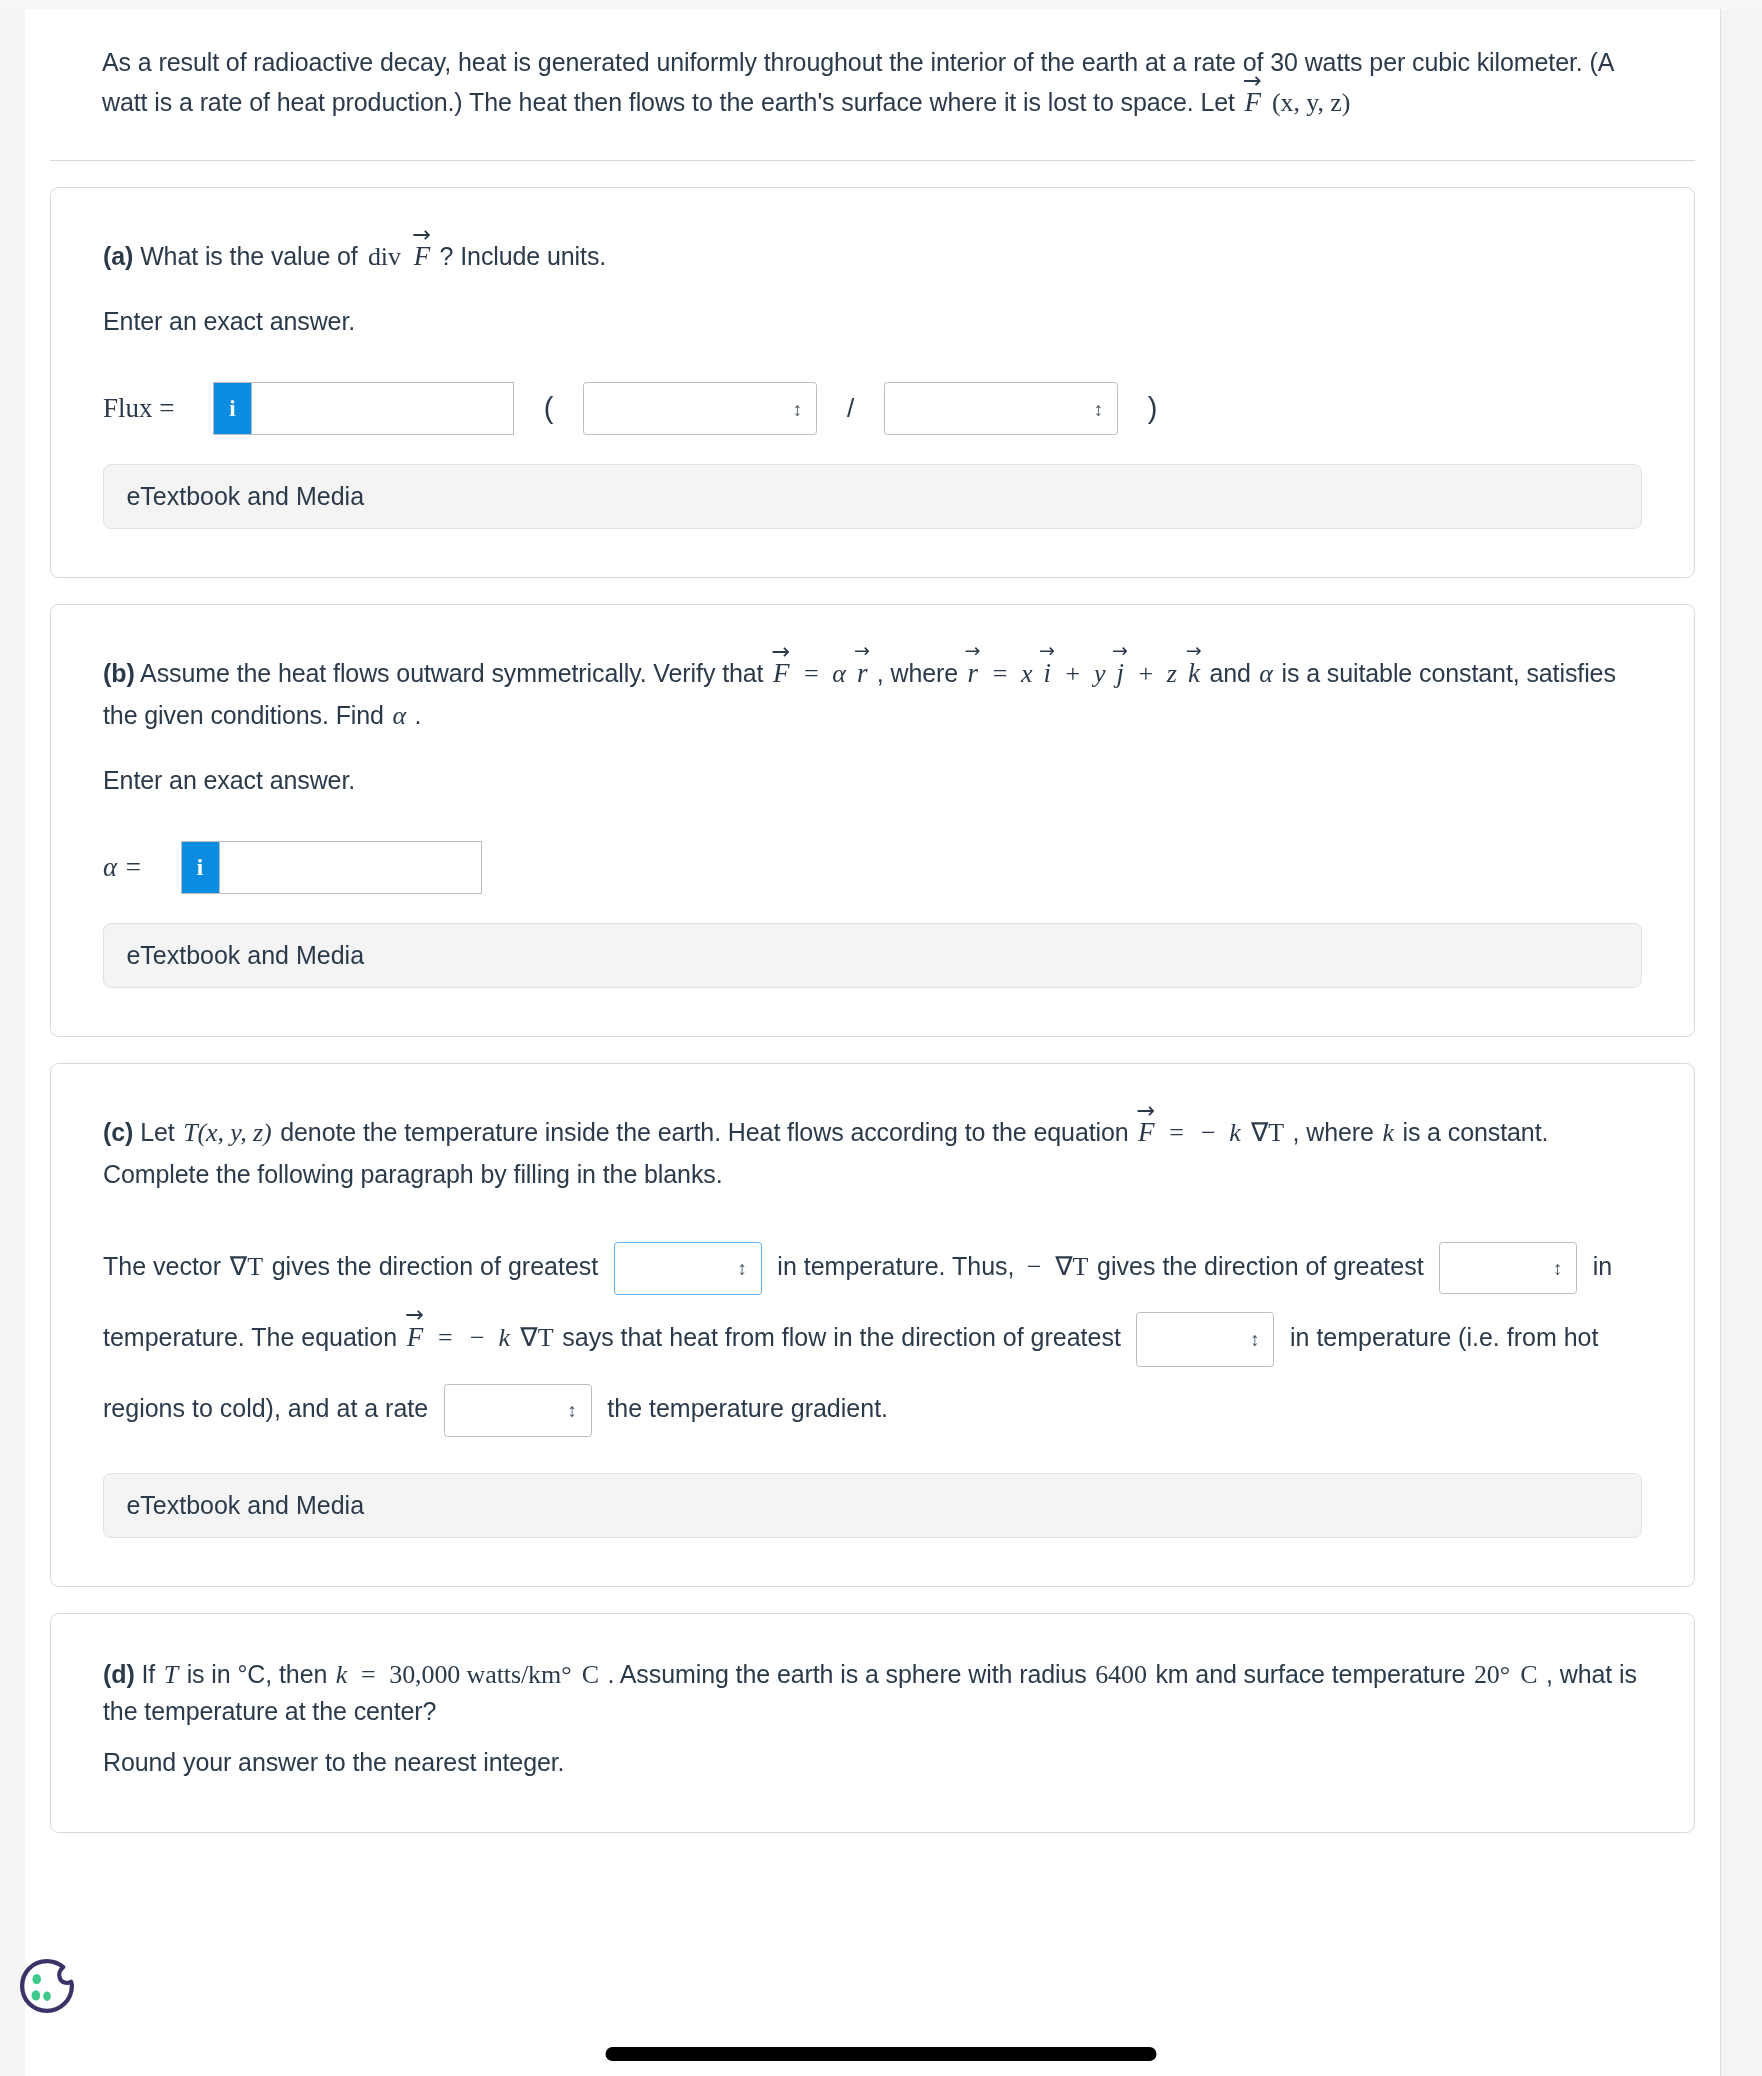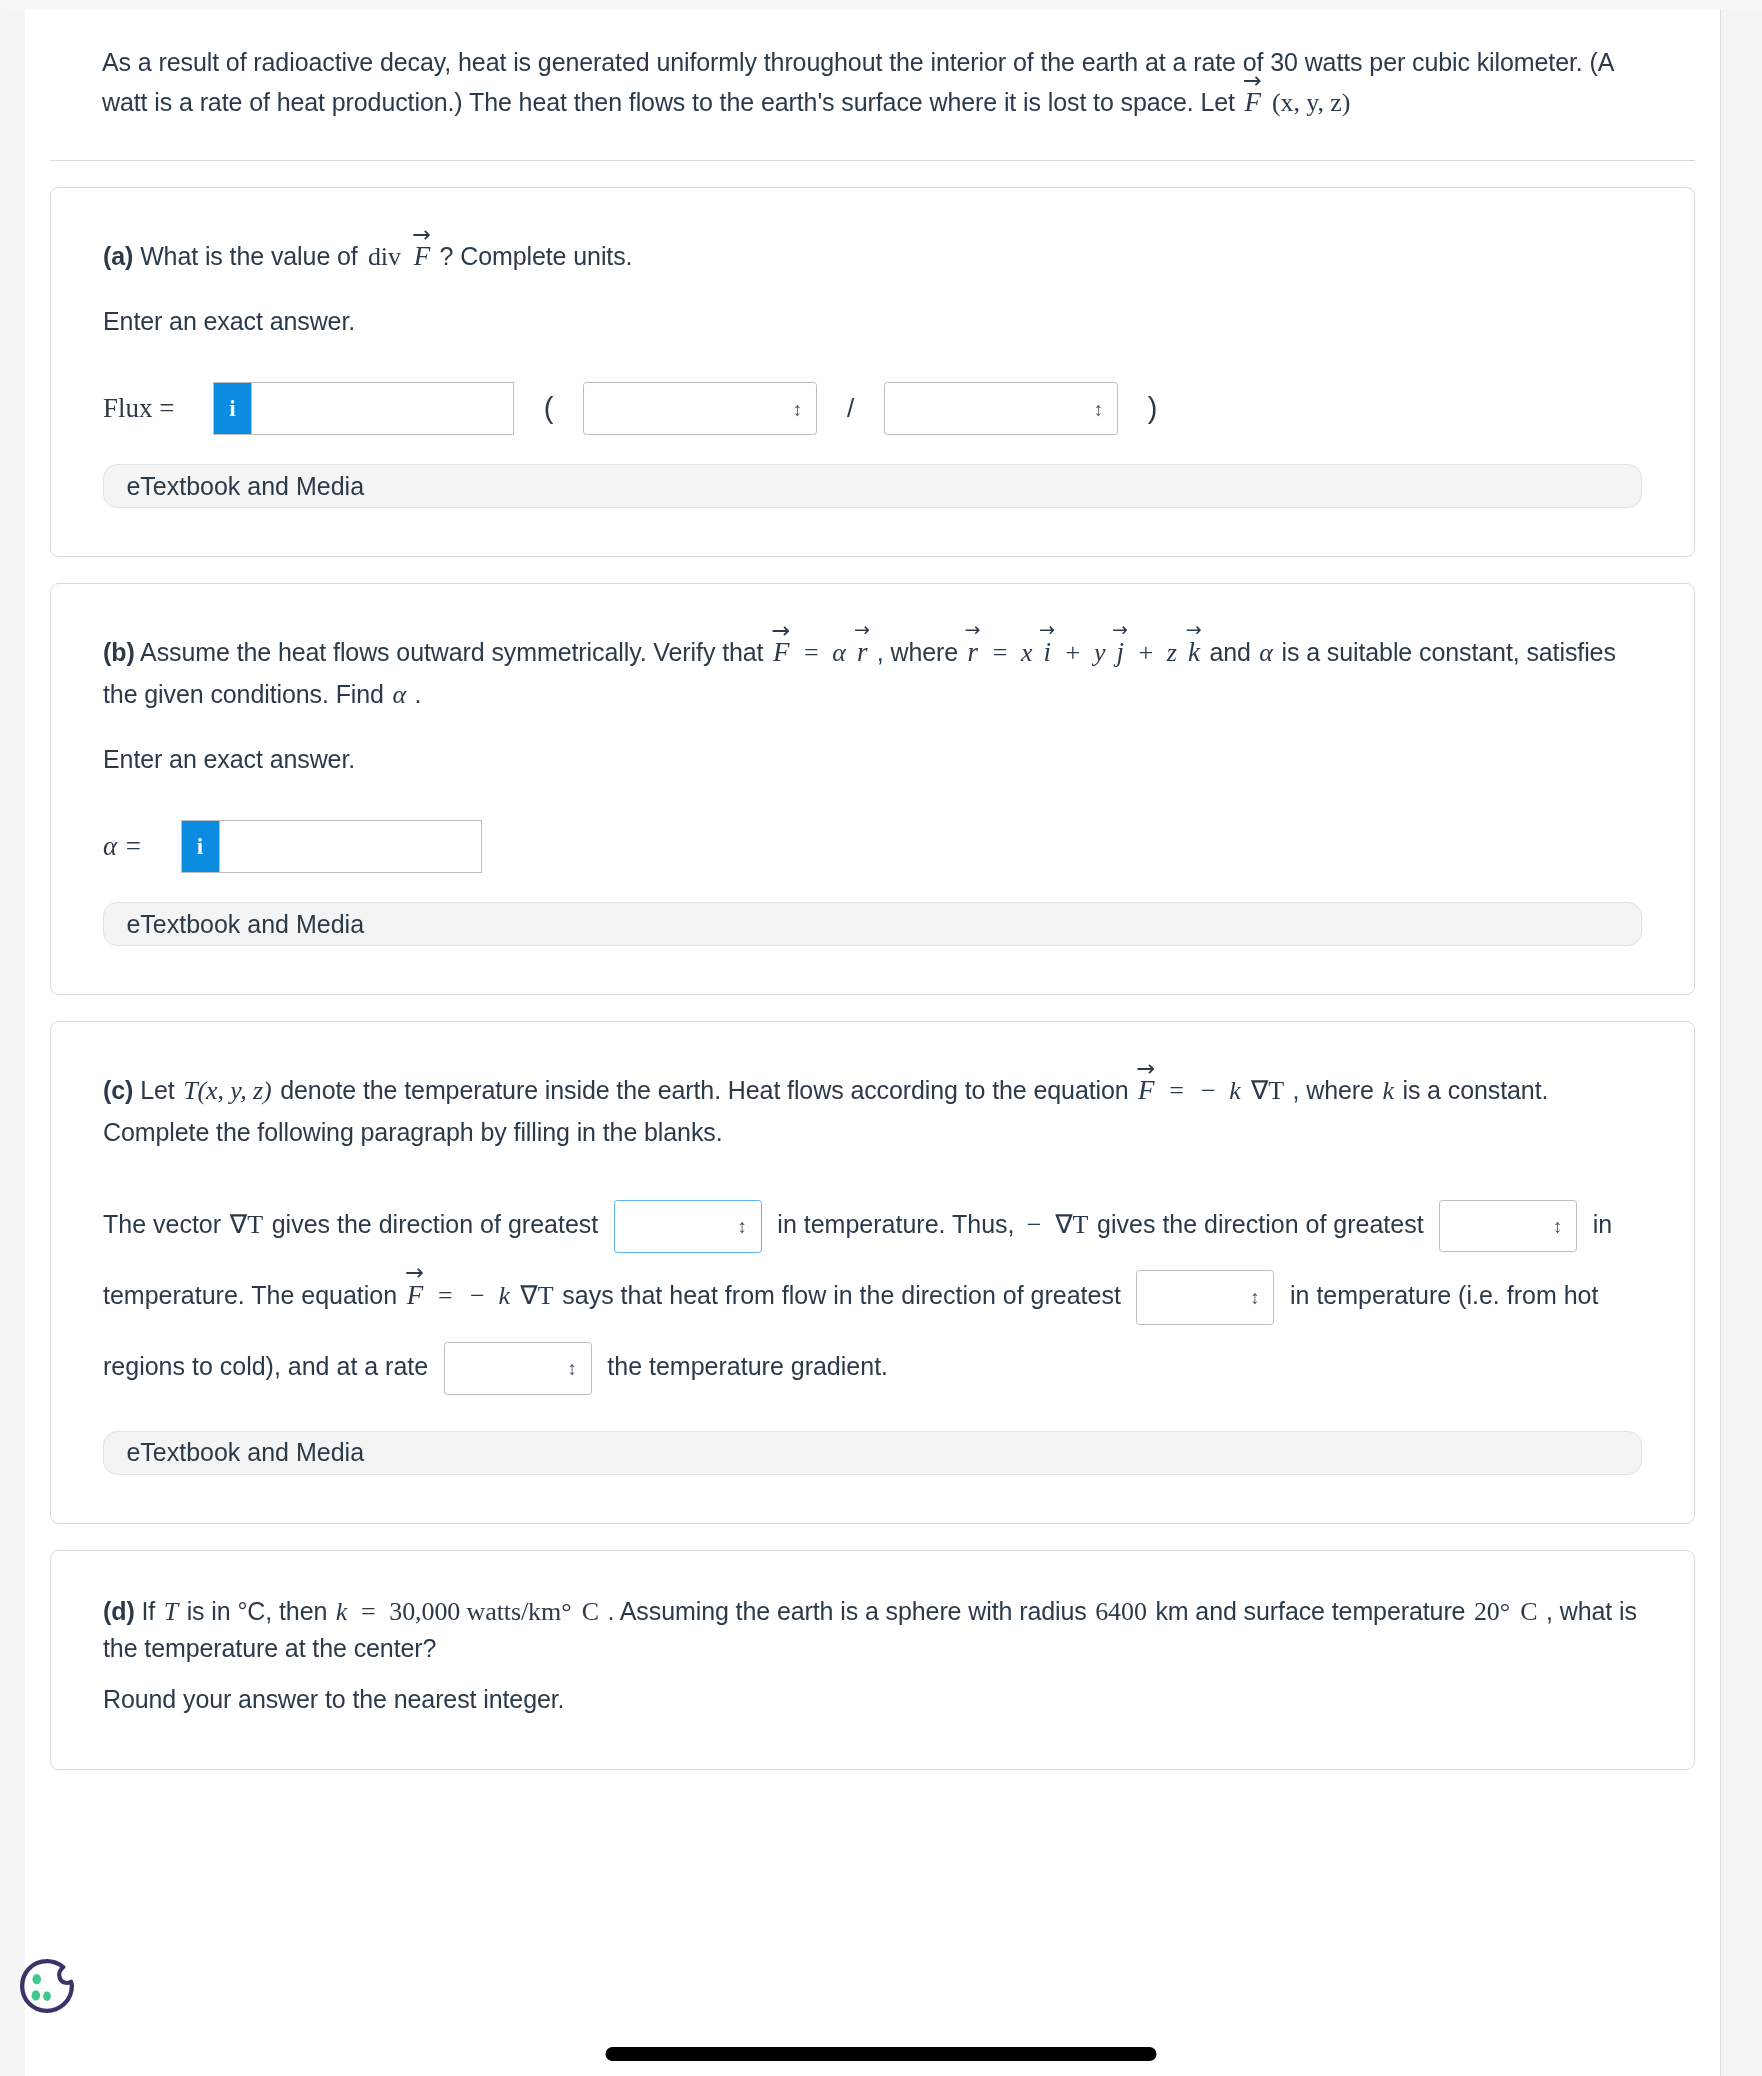--- a/index.html
+++ b/index.html
@@ -203,24 +203,24 @@
     color: #4a5663;
     line-height: 1;
   }
   .select-box.sm { width: 138px; height: 52px; }
   .select-box.md { width: 148px; height: 53px; }
   .select-box.lg { width: 138px; height: 55px; }
 
   
   .etext {
     margin-top: 29px;
-    height: 44px;
+    height: 65px;
     background: #f4f4f4;
     border: 0.9px solid #e2e2e2;
-    border-radius: 14px;
+    border-radius: 8px;
     display: flex;
     align-items: center;
     padding-left: 22.4px;
     font-size: 25px;
     color: #2b3a4a;
     box-sizing: border-box;
   }
 
   
   .blank-para {
@@ -277,21 +277,21 @@
     </div>
 
     <div class="card" style="margin-top:24px;">
       <div class="card-pad">
         <div class="prose">
           <p>
             <span class="label-bold">(a)</span>
             <span>What is the value of</span>
             <span class="mop">div</span>
             <span class="vec">F</span>
-            <span>? Complete units.</span>
+            <span>? Include units.</span>
           </p>
           <p>Enter an exact answer.</p>
         </div>
 
         <div class="field-row">
           <span class="field-label">Flux =</span>
 
           <span class="input-group">
             <span class="info-badge">i</span>
             <input class="text-input" type="text" value="" style="">

